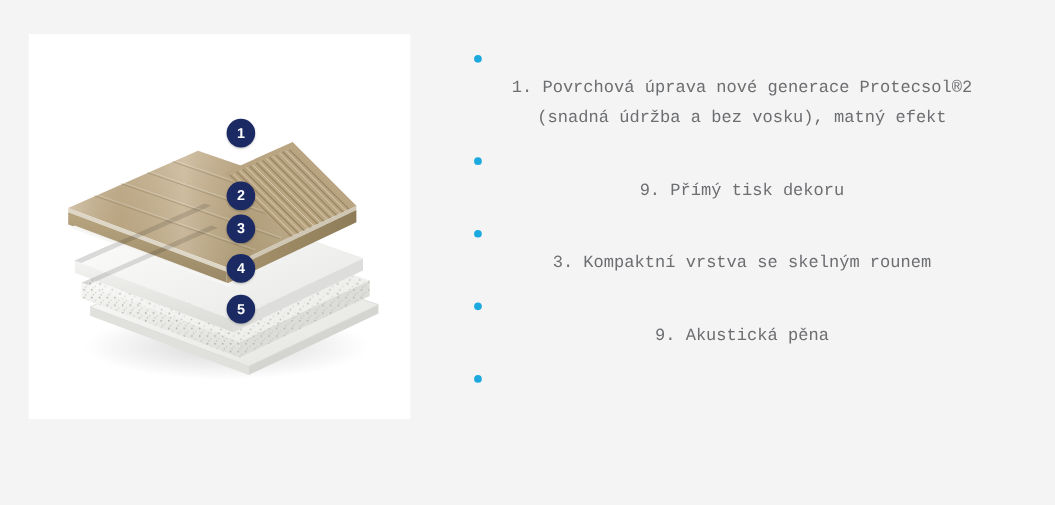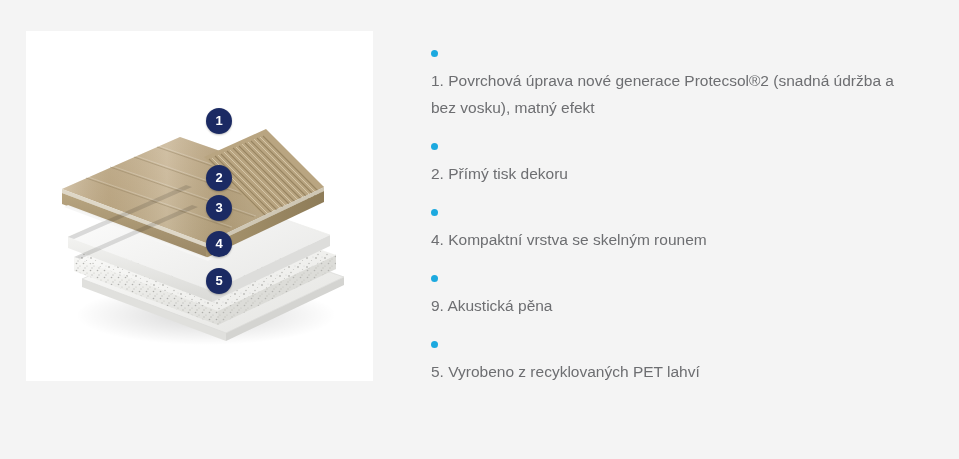--- a/index.html
+++ b/index.html
@@ -54,21 +54,22 @@
     display:block;
     width:7px; height:7px; border-radius:50%;
     background:#1ca9df;
     margin-bottom:10px;
   }
   .spec-text{
     display:block;
     font-size:15.5px;
     line-height:27px;
     color:#6d6e71;
-    font-family:Liberation Sans, sans-serif;
+    font-family:Liberation Mono, monospace;
+    text-align:center;
   }
 </style>
 </head>
 <body>
 
 <div class="page">
 
   <div class="image-card">
     <div class="floor-stage">
 
@@ -241,32 +242,31 @@
 
   <div class="spec-list">
 
     <div class="spec-item">
       <span class="bullet"></span>
       <span class="spec-text">1. Povrchová úprava nové generace Protecsol®2 (snadná údržba a bez vosku), matný efekt</span>
     </div>
 
     <div class="spec-item">
       <span class="bullet"></span>
-      <span class="spec-text">2. Přímý tisk dekoru</span>
-    </div>
-
-    <div class="spec-item">
-      <span class="bullet"></span>
-      <span class="spec-text">4. Kompaktní vrstva se skelným rounem</span>
+      <span class="spec-text">9. Přímý tisk dekoru</span>
+    </div>
+
+    <div class="spec-item">
+      <span class="bullet"></span>
+      <span class="spec-text">3. Kompaktní vrstva se skelným rounem</span>
     </div>
 
     <div class="spec-item">
       <span class="bullet"></span>
       <span class="spec-text">9. Akustická pěna</span>
     </div>
 
     <div class="spec-item">
       <span class="bullet"></span>
-      <span class="spec-text">5. Vyrobeno z recyklovaných PET lahví</span>
     </div>
 
   </div>
 </div>
 
 </body></html>

